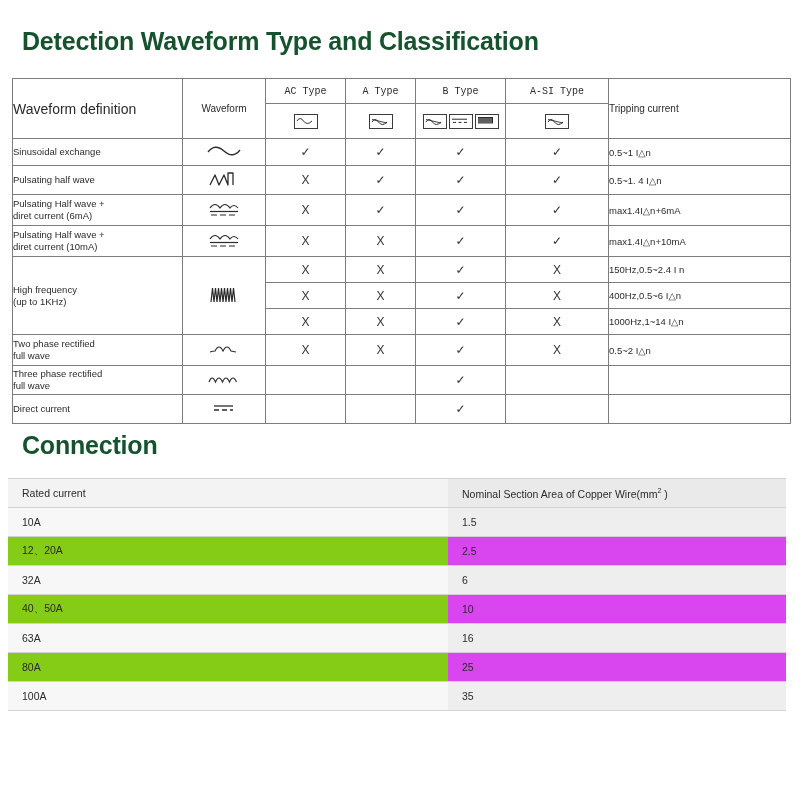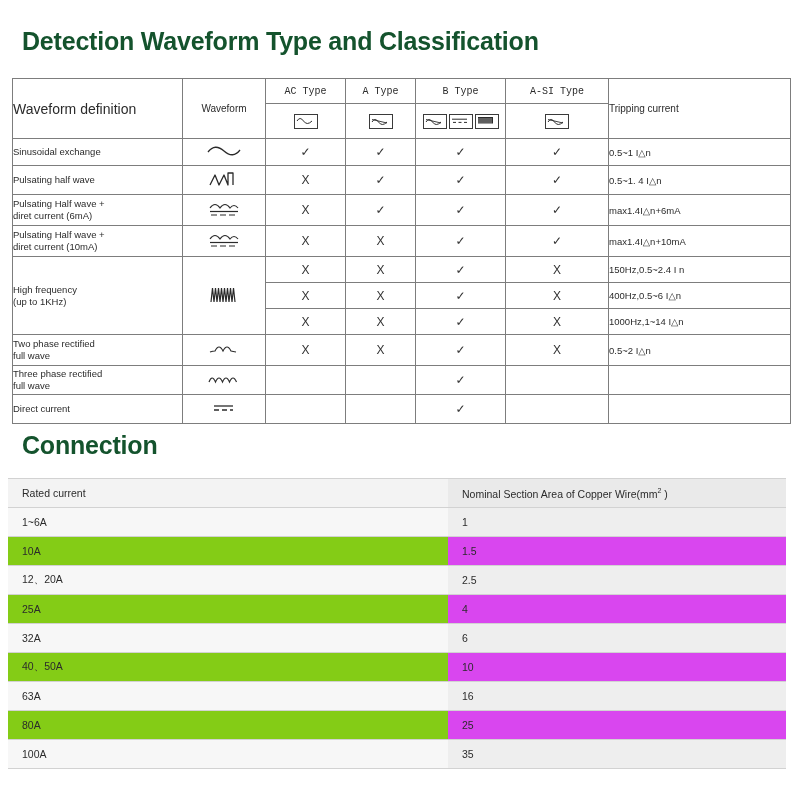--- a/index.html
+++ b/index.html
@@ -382,36 +382,28 @@
     <colgroup>
         <col class="col-left">
         <col class="col-right">
       </colgroup>
     <tbody>
       <tr class="hdr">
         <td class="col-left">Rated current</td>
         <td class="col-right"><span>Nominal Section Area of Copper Wire(mm</span><sup>2</sup><span> )</span></td>
       </tr>
       <tr>
-        <td class="col-left">1~6A</td>
-        <td class="col-right">1</td>
-      </tr>
-      <tr>
         <td class="col-left">10A</td>
         <td class="col-right">1.5</td>
       </tr>
       <tr>
         <td class="col-left">12、20A</td>
         <td class="col-right">2.5</td>
       </tr>
       <tr>
-        <td class="col-left">25A</td>
-        <td class="col-right">4</td>
-      </tr>
-      <tr>
         <td class="col-left">32A</td>
         <td class="col-right">6</td>
       </tr>
       <tr>
         <td class="col-left">40、50A</td>
         <td class="col-right">10</td>
       </tr>
       <tr>
         <td class="col-left">63A</td>
         <td class="col-right">16</td>

